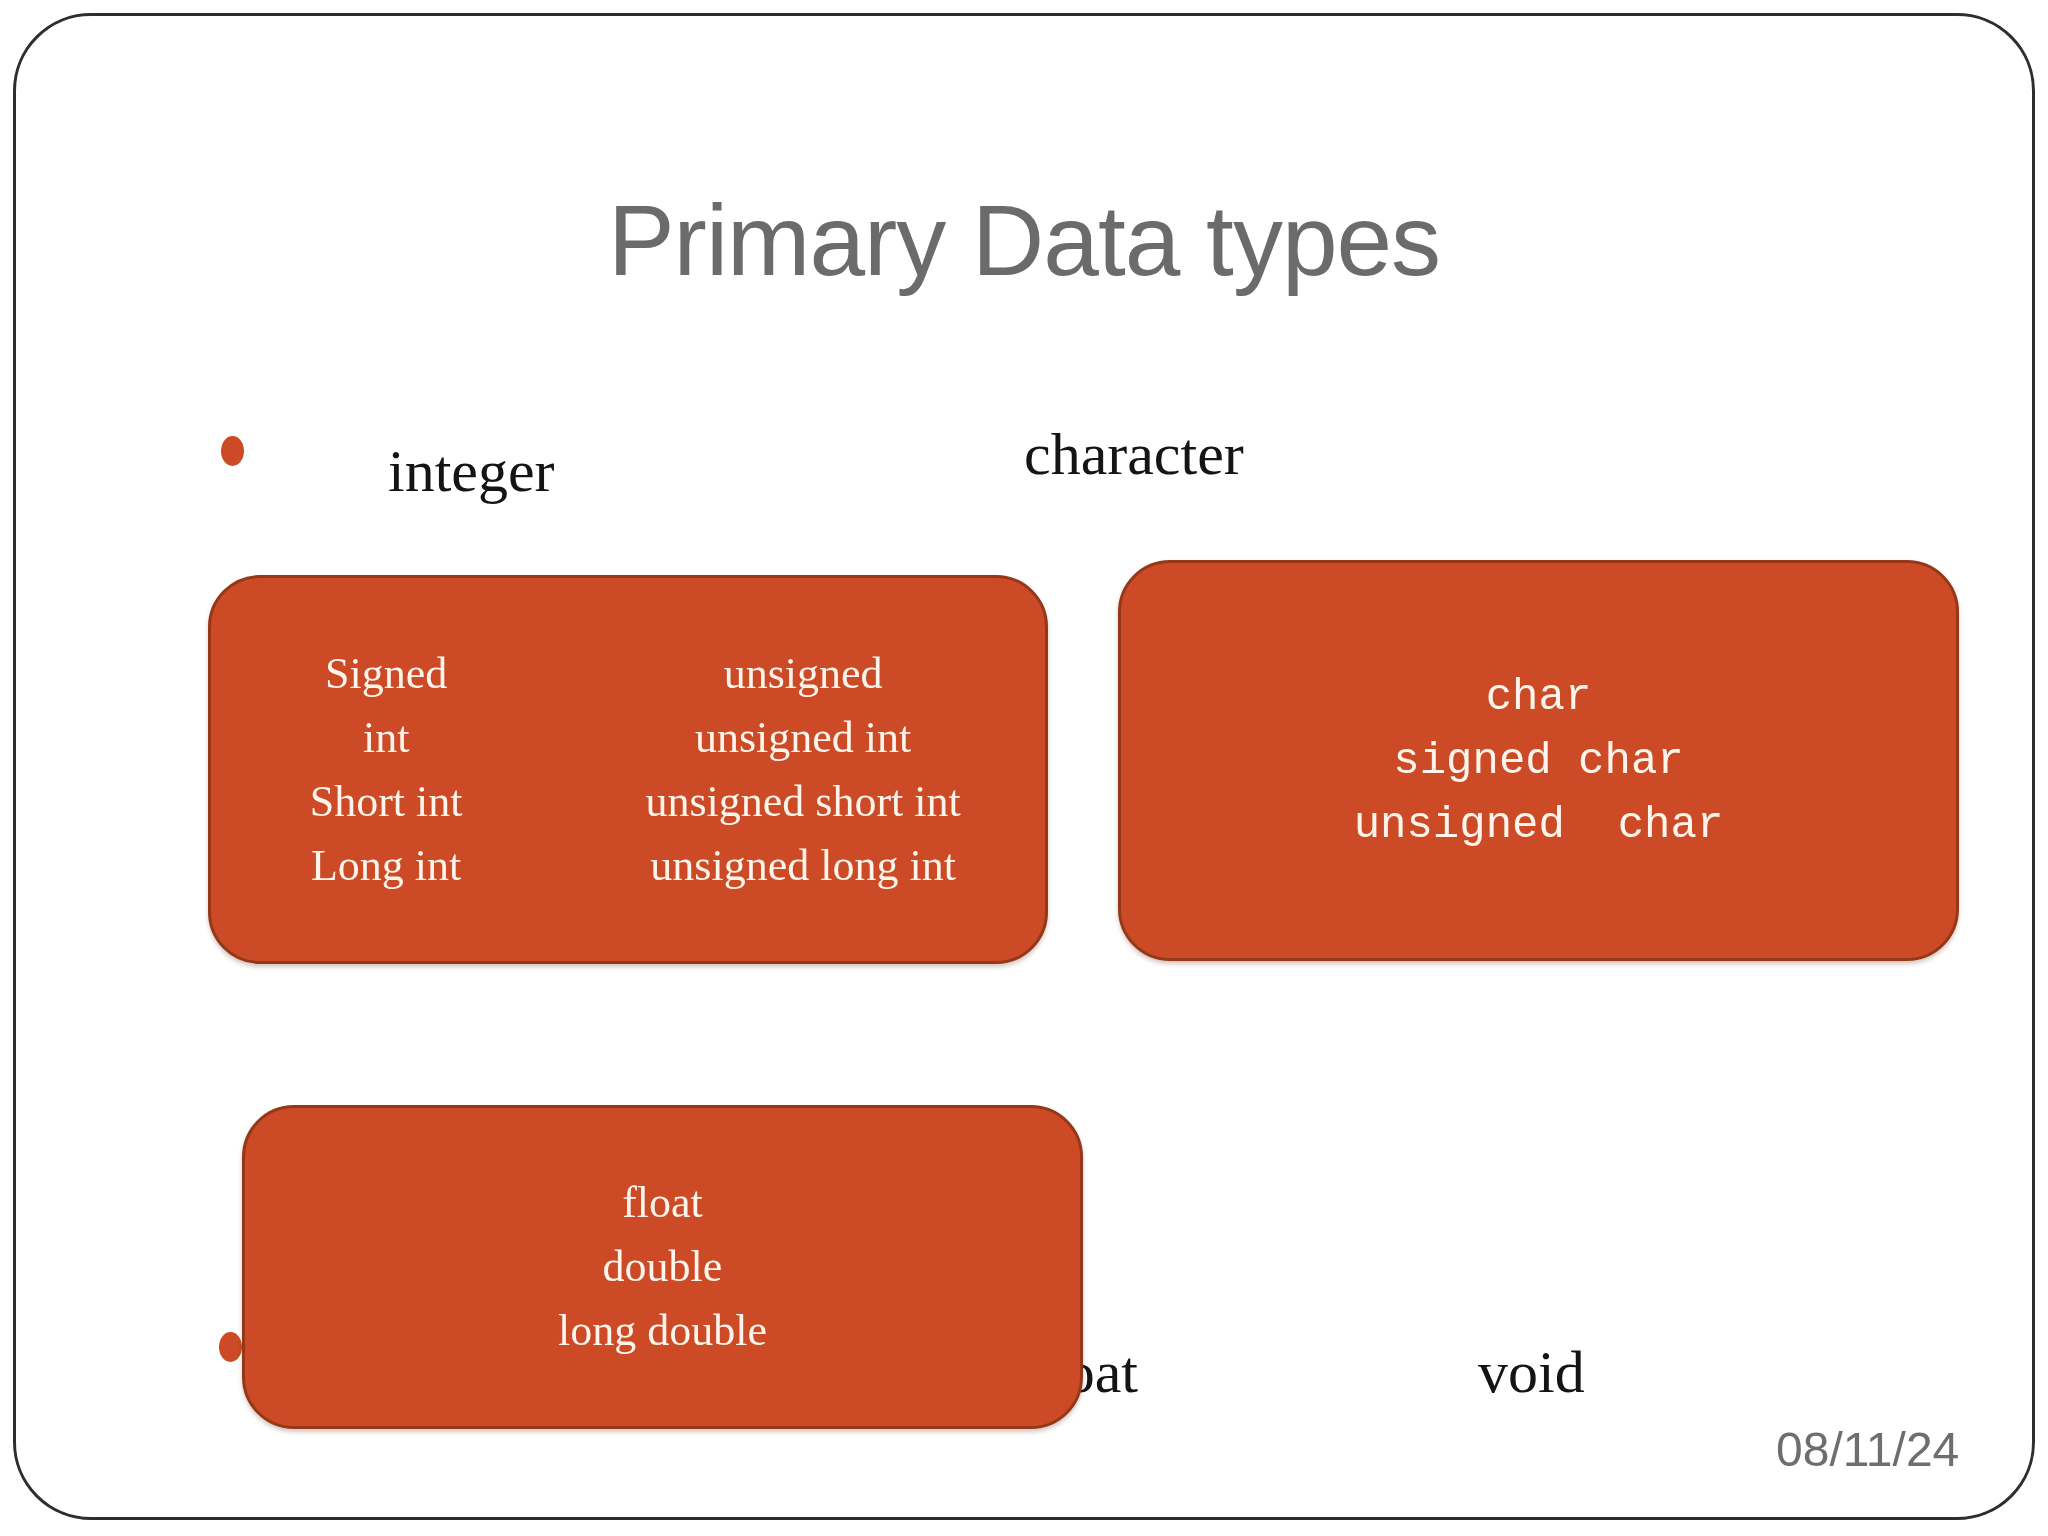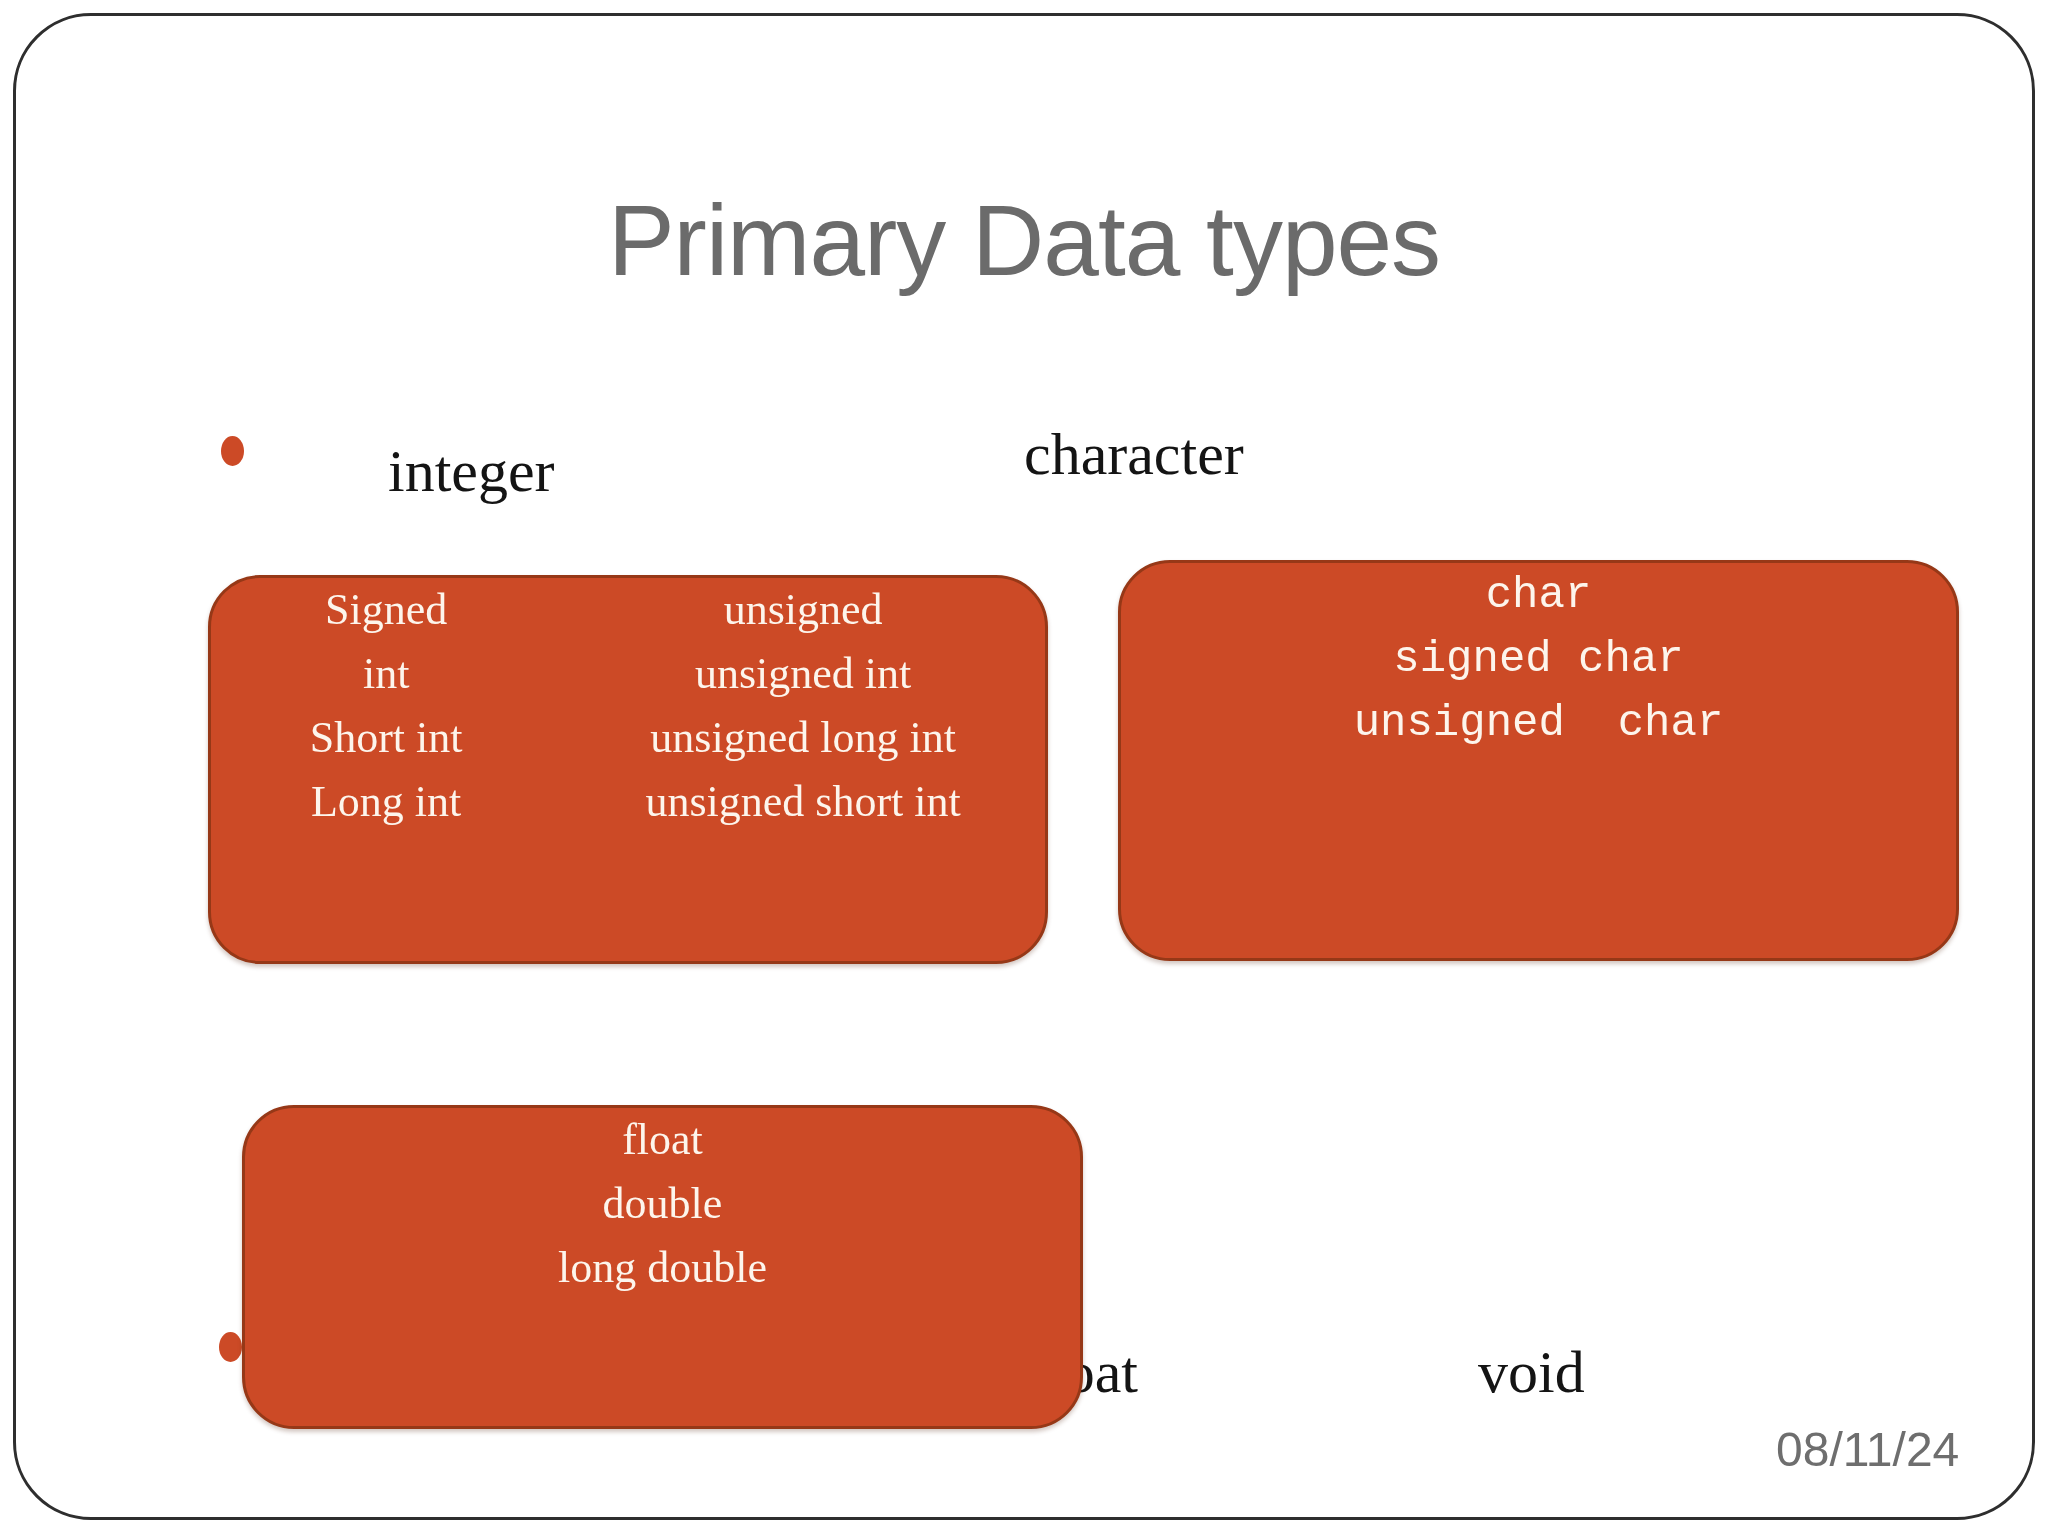--- a/index.html
+++ b/index.html
@@ -60,20 +60,21 @@
   .lbl-float     { left: 1028px; top: 1340px; z-index: 0; }
   .lbl-void      { left: 1478px; top: 1340px; z-index: 0; }
   .obox {
     position: absolute;
     background: #cc4a26;
     border: 3px solid #963817;
     border-radius: 52px;
     box-shadow: 0 3px 4px rgba(80, 30, 10, 0.25);
     color: #fdf5ec;
     display: flex;
+    align-items: center;
     justify-content: center;
   }
   .box-integer { left: 208px;  top: 575px;  width: 834px; height: 383px; }
   .box-char    { left: 1118px; top: 560px;  width: 835px; height: 395px; font-family: Liberation Mono, monospace; }
   .box-float   { left: 242px;  top: 1105px; width: 835px; height: 318px; z-index: 2; }
   .box-cols {
     display: flex;
     width: 100%;
   }
   .col-left  { width: 42%; }
@@ -111,22 +112,22 @@
     <div class="box-cols">
       <div class="col-left">
         <div class="box-line">Signed</div>
         <div class="box-line">int</div>
         <div class="box-line">Short int</div>
         <div class="box-line">Long int</div>
       </div>
       <div class="col-right">
         <div class="box-line">unsigned</div>
         <div class="box-line">unsigned int</div>
+        <div class="box-line">unsigned short int</div>
         <div class="box-line">unsigned long int</div>
-        <div class="box-line">unsigned short int</div>
       </div>
     </div>
   </div>
 
   <div class="obox box-char">
     <div>
       <div class="box-line">char</div>
       <div class="box-line">signed char</div>
       <div class="box-line">unsigned  char</div>
     </div>

